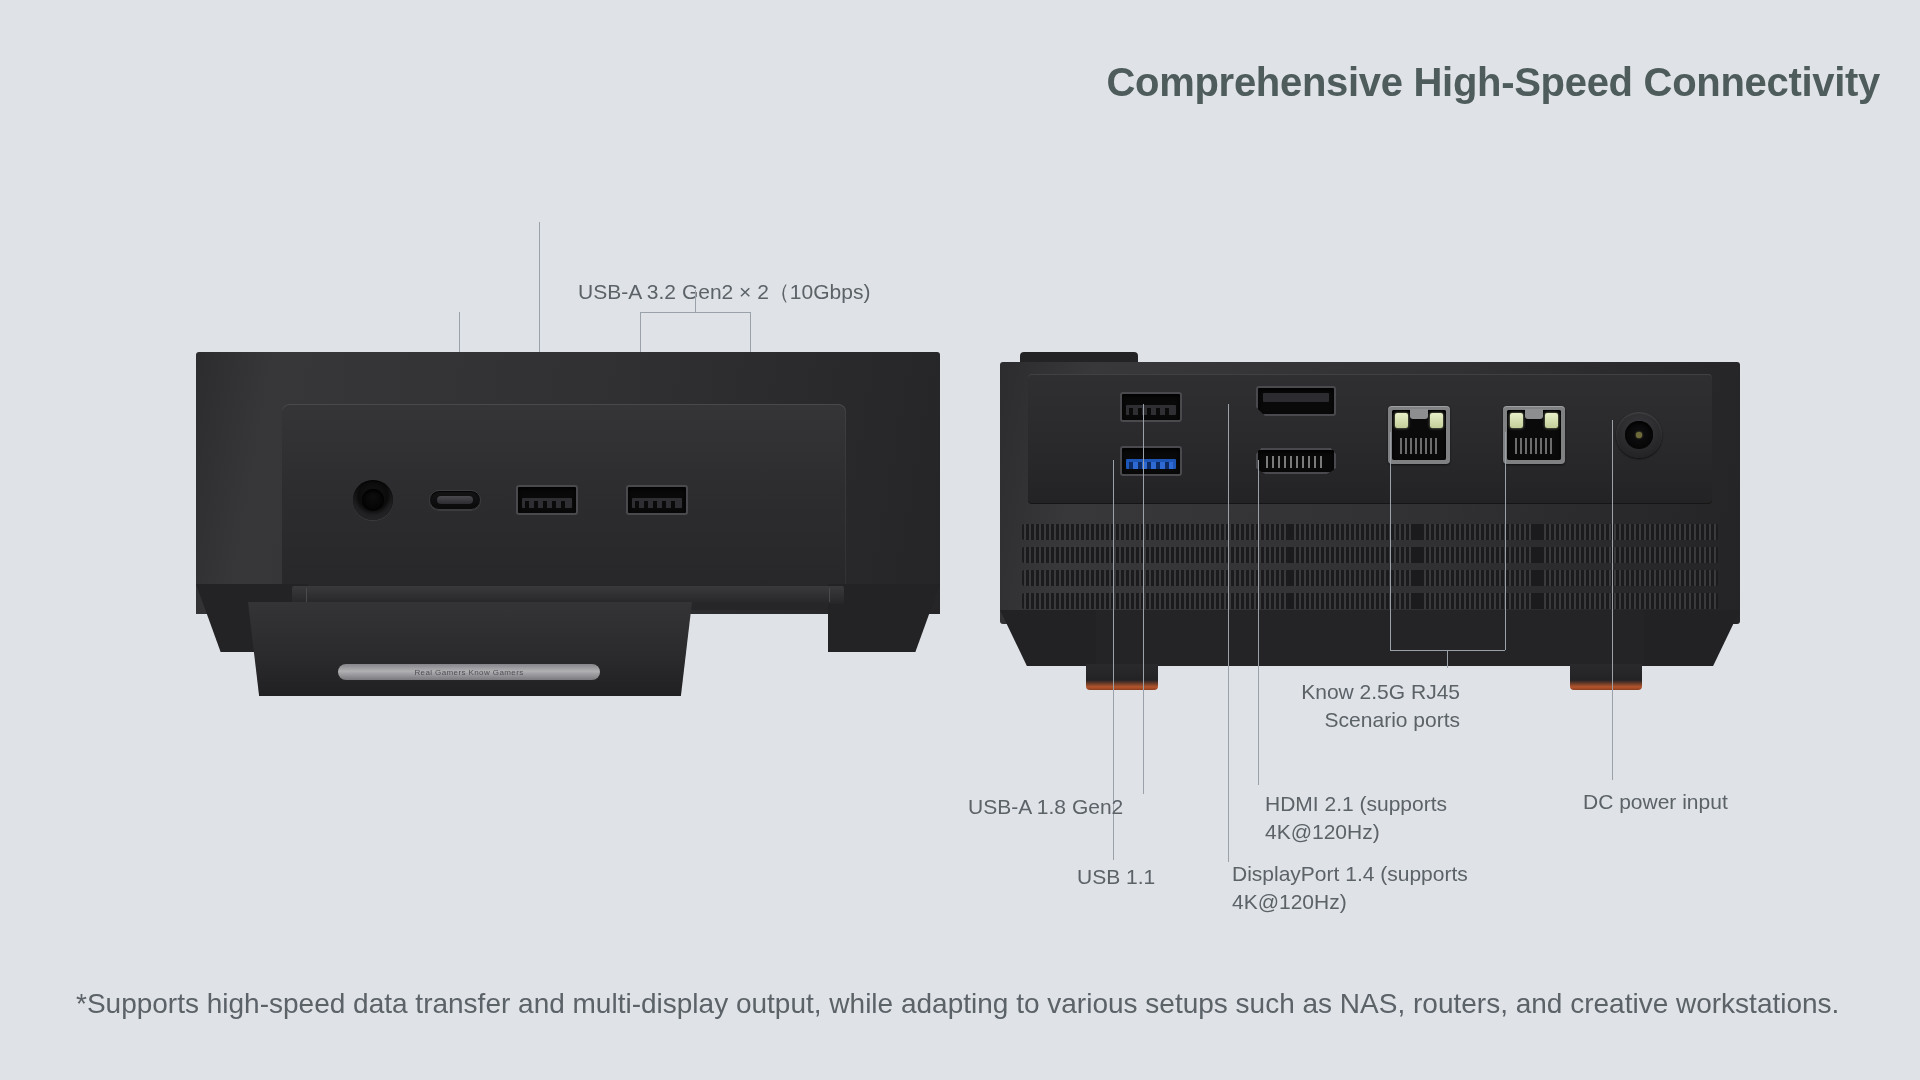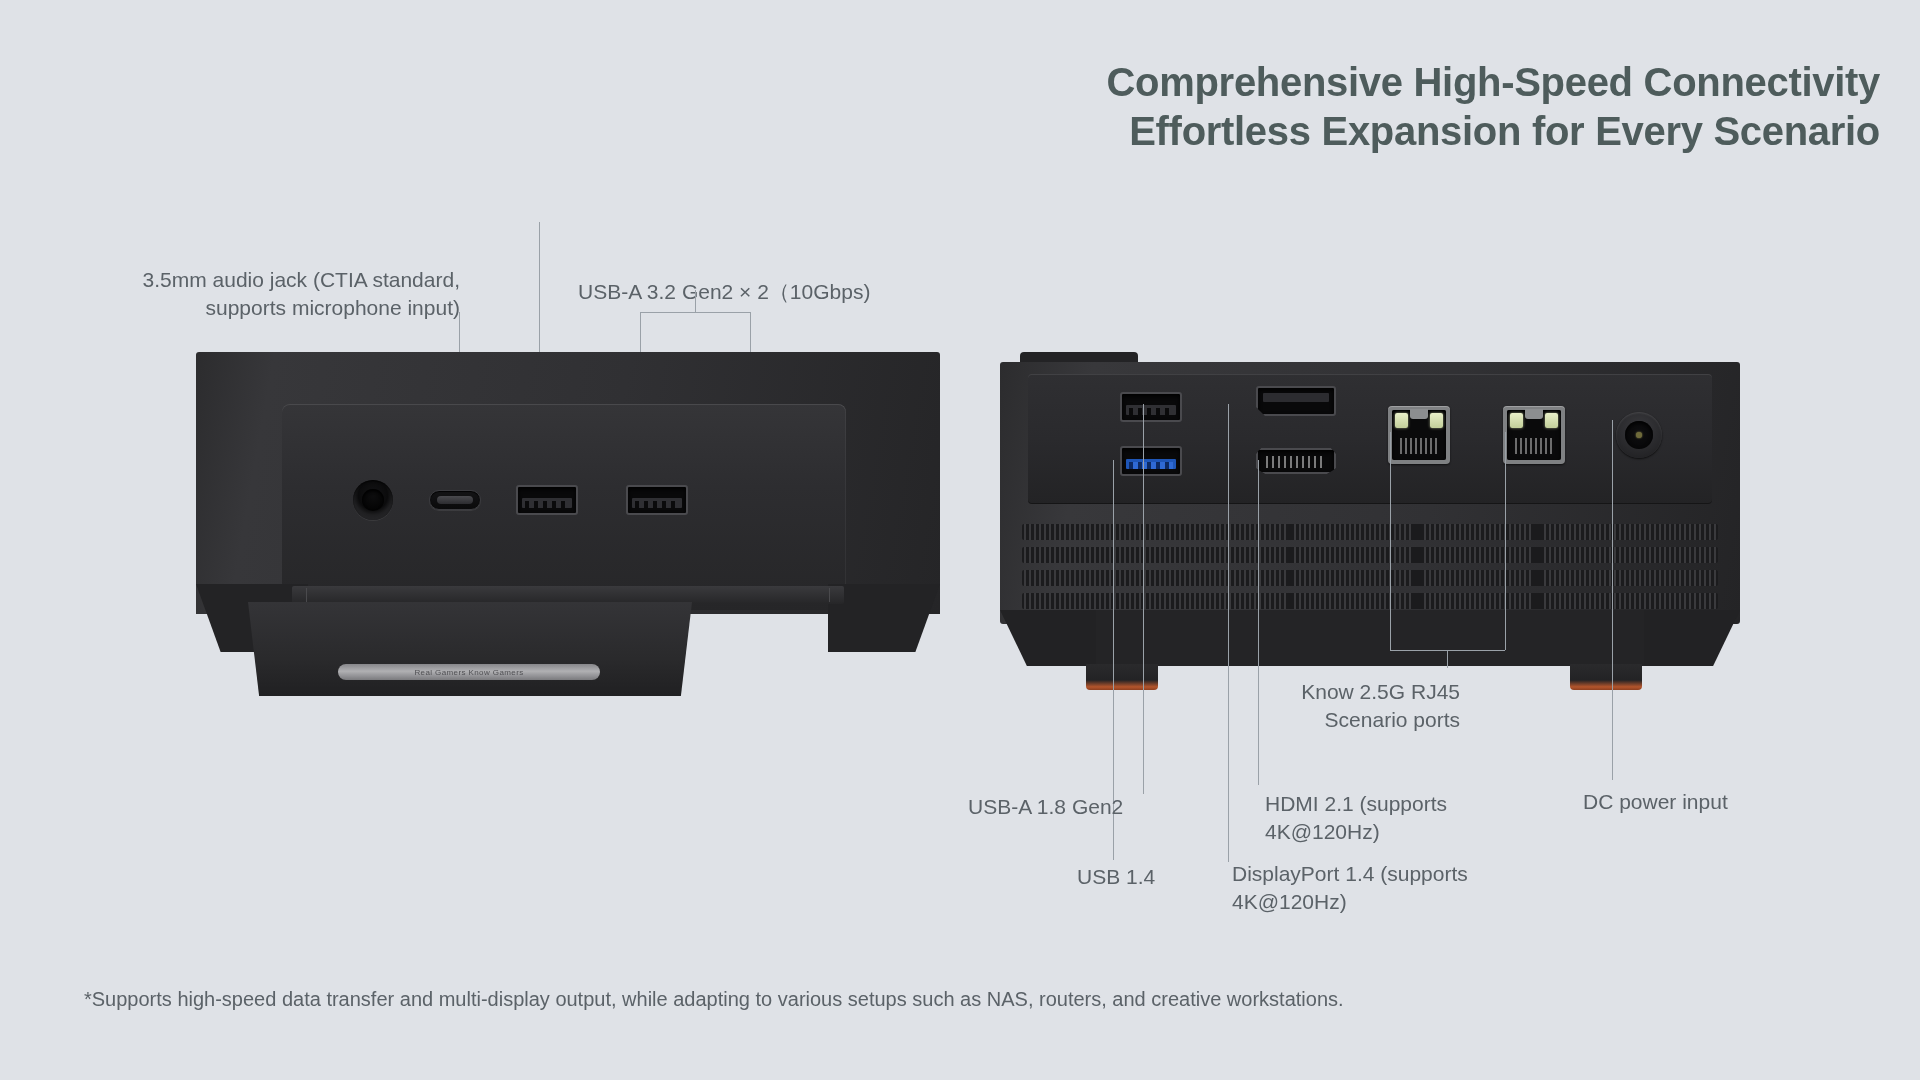--- a/index.html
+++ b/index.html
@@ -182,37 +182,32 @@
   .p-dc { width:46px; height:46px; border-radius:50%;
     background:radial-gradient(circle at 50% 35%,#3a3a3e 0%,#2a2a2d 55%,#1c1c1e 100%);
     box-shadow:inset 0 1px 2px rgba(255,255,255,.12), 0 1px 2px rgba(0,0,0,.7); }
   .p-dc::before { content:""; position:absolute; left:9px; top:9px; width:28px; height:28px;
     border-radius:50%; background:radial-gradient(circle at 50% 40%,#0e0e10,#050506);
     box-shadow:inset 0 2px 4px #000; }
   .p-dc::after { content:""; position:absolute; left:20px; top:20px; width:6px; height:6px;
     border-radius:50%; background:#6e6a3a; box-shadow:0 0 2px #9a9456; }
 
   
-  .footnote { position:absolute; left:84px; top:988px; font-size:20px; color:#5b6268; white-space:nowrap; }
+  .footnote { position:absolute; left:76px; top:988px; font-size:28px; color:#5b6268; white-space:nowrap; }
 </style>
 </head>
 <body>
 
 <div class="stage">
 
   <div class="heading">
     <div>Comprehensive High-Speed Connectivity</div>
-    <div>Effortless Expansion for Every Scenario</div>
   </div>
 
 
-  <div class="lbl r" style="left:100px; top:266px; width:360px;">
-    <div>3.5mm audio jack (CTIA standard,</div>
-    <div>supports microphone input)</div>
-  </div>
 
   <div class="lbl" style="left:578px; top:278px;">USB-A 3.2 Gen2 × 2（10Gbps)</div>
 
   <div class="ldr v" style="left:539px; top:222px; height:250px;"></div>
   <div class="ldr v" style="left:459px; top:312px; height:160px;"></div>
   <div class="ldr h" style="left:640px; top:312px; width:110px;"></div>
   <div class="ldr v" style="left:640px; top:312px; height:160px;"></div>
   <div class="ldr v" style="left:750px; top:312px; height:160px;"></div>
   <div class="ldr v" style="left:695px; top:290px; height:23px;"></div>
 
@@ -841,21 +836,21 @@
 
   <div class="ldr v" style="left:1612px; top:420px; height:360px;"></div>
 
   <div class="lbl r" style="left:1300px; top:678px; width:160px;">
     <div>Know 2.5G RJ45</div>
     <div>Scenario ports</div>
   </div>
 
   <div class="lbl" style="left:968px; top:793px;">USB-A 1.8 Gen2</div>
 
-  <div class="lbl" style="left:1077px; top:863px;">USB 1.4</div>
+  <div class="lbl" style="left:1077px; top:863px;">USB 1.1</div>
 
   <div class="lbl" style="left:1265px; top:790px;">
     <div>HDMI 2.1 (supports</div>
     <div>4K@120Hz)</div>
   </div>
 
   <div class="lbl" style="left:1232px; top:860px;">
     <div>DisplayPort 1.4 (supports</div>
     <div>4K@120Hz)</div>
   </div>

